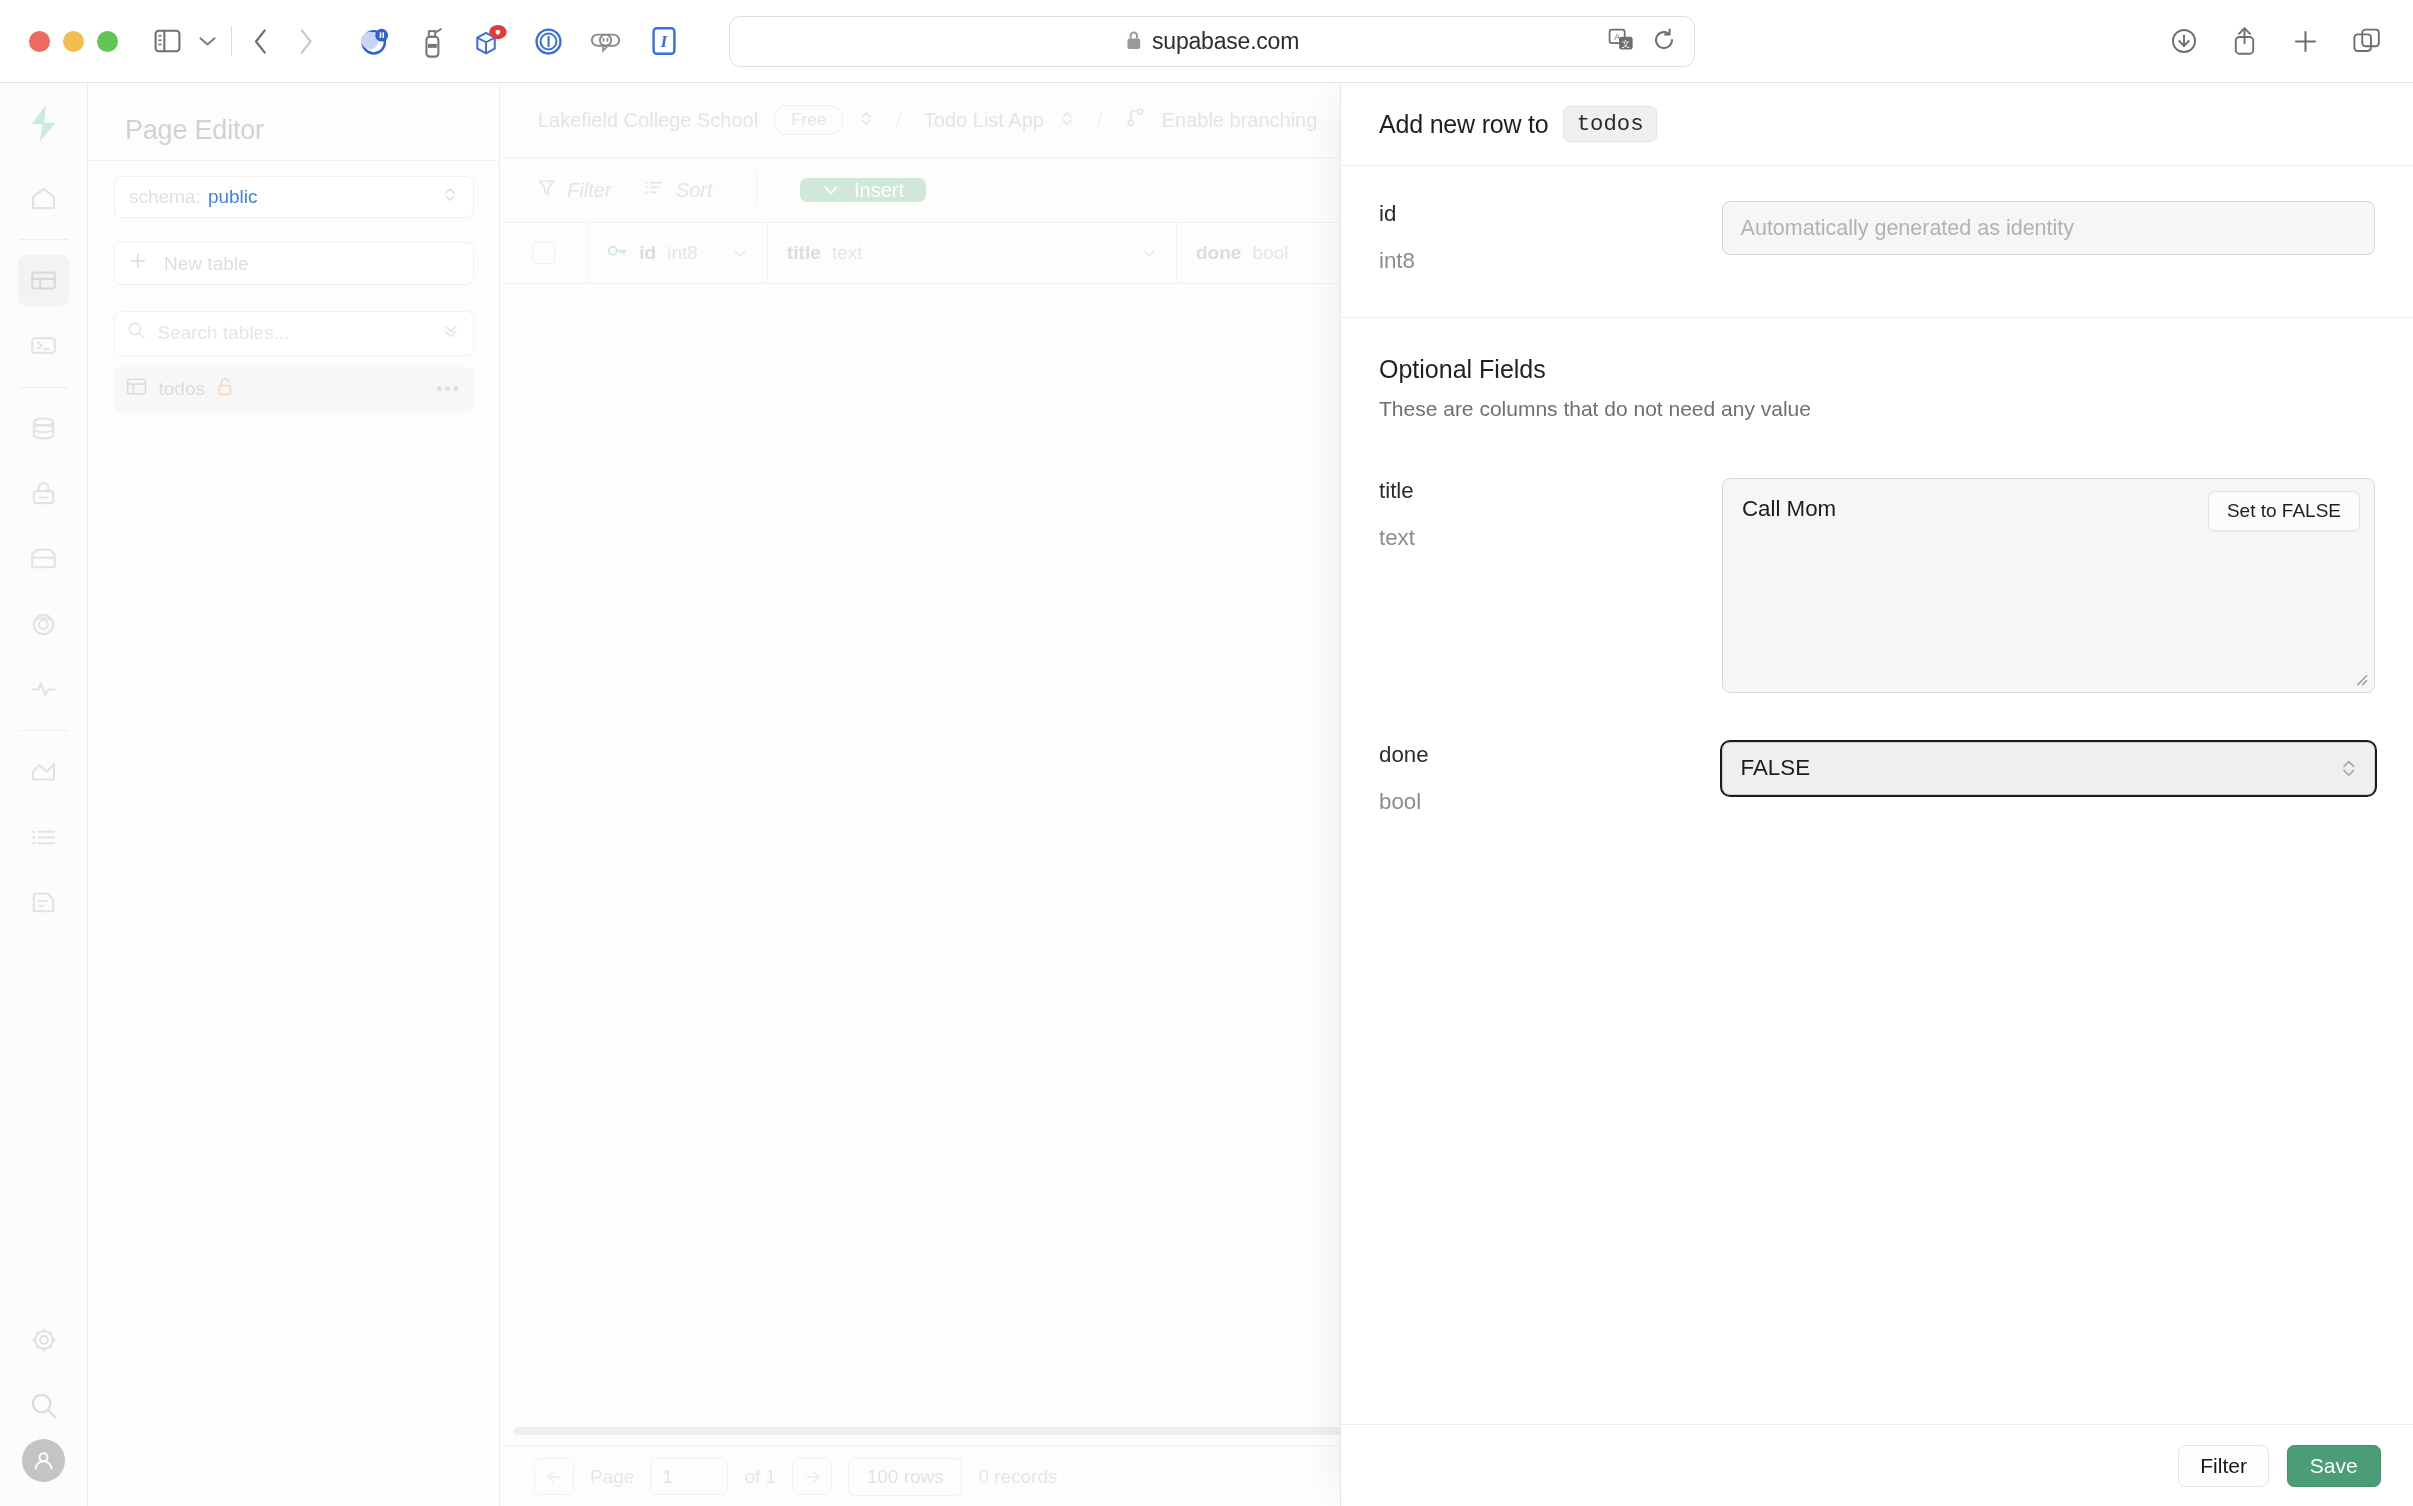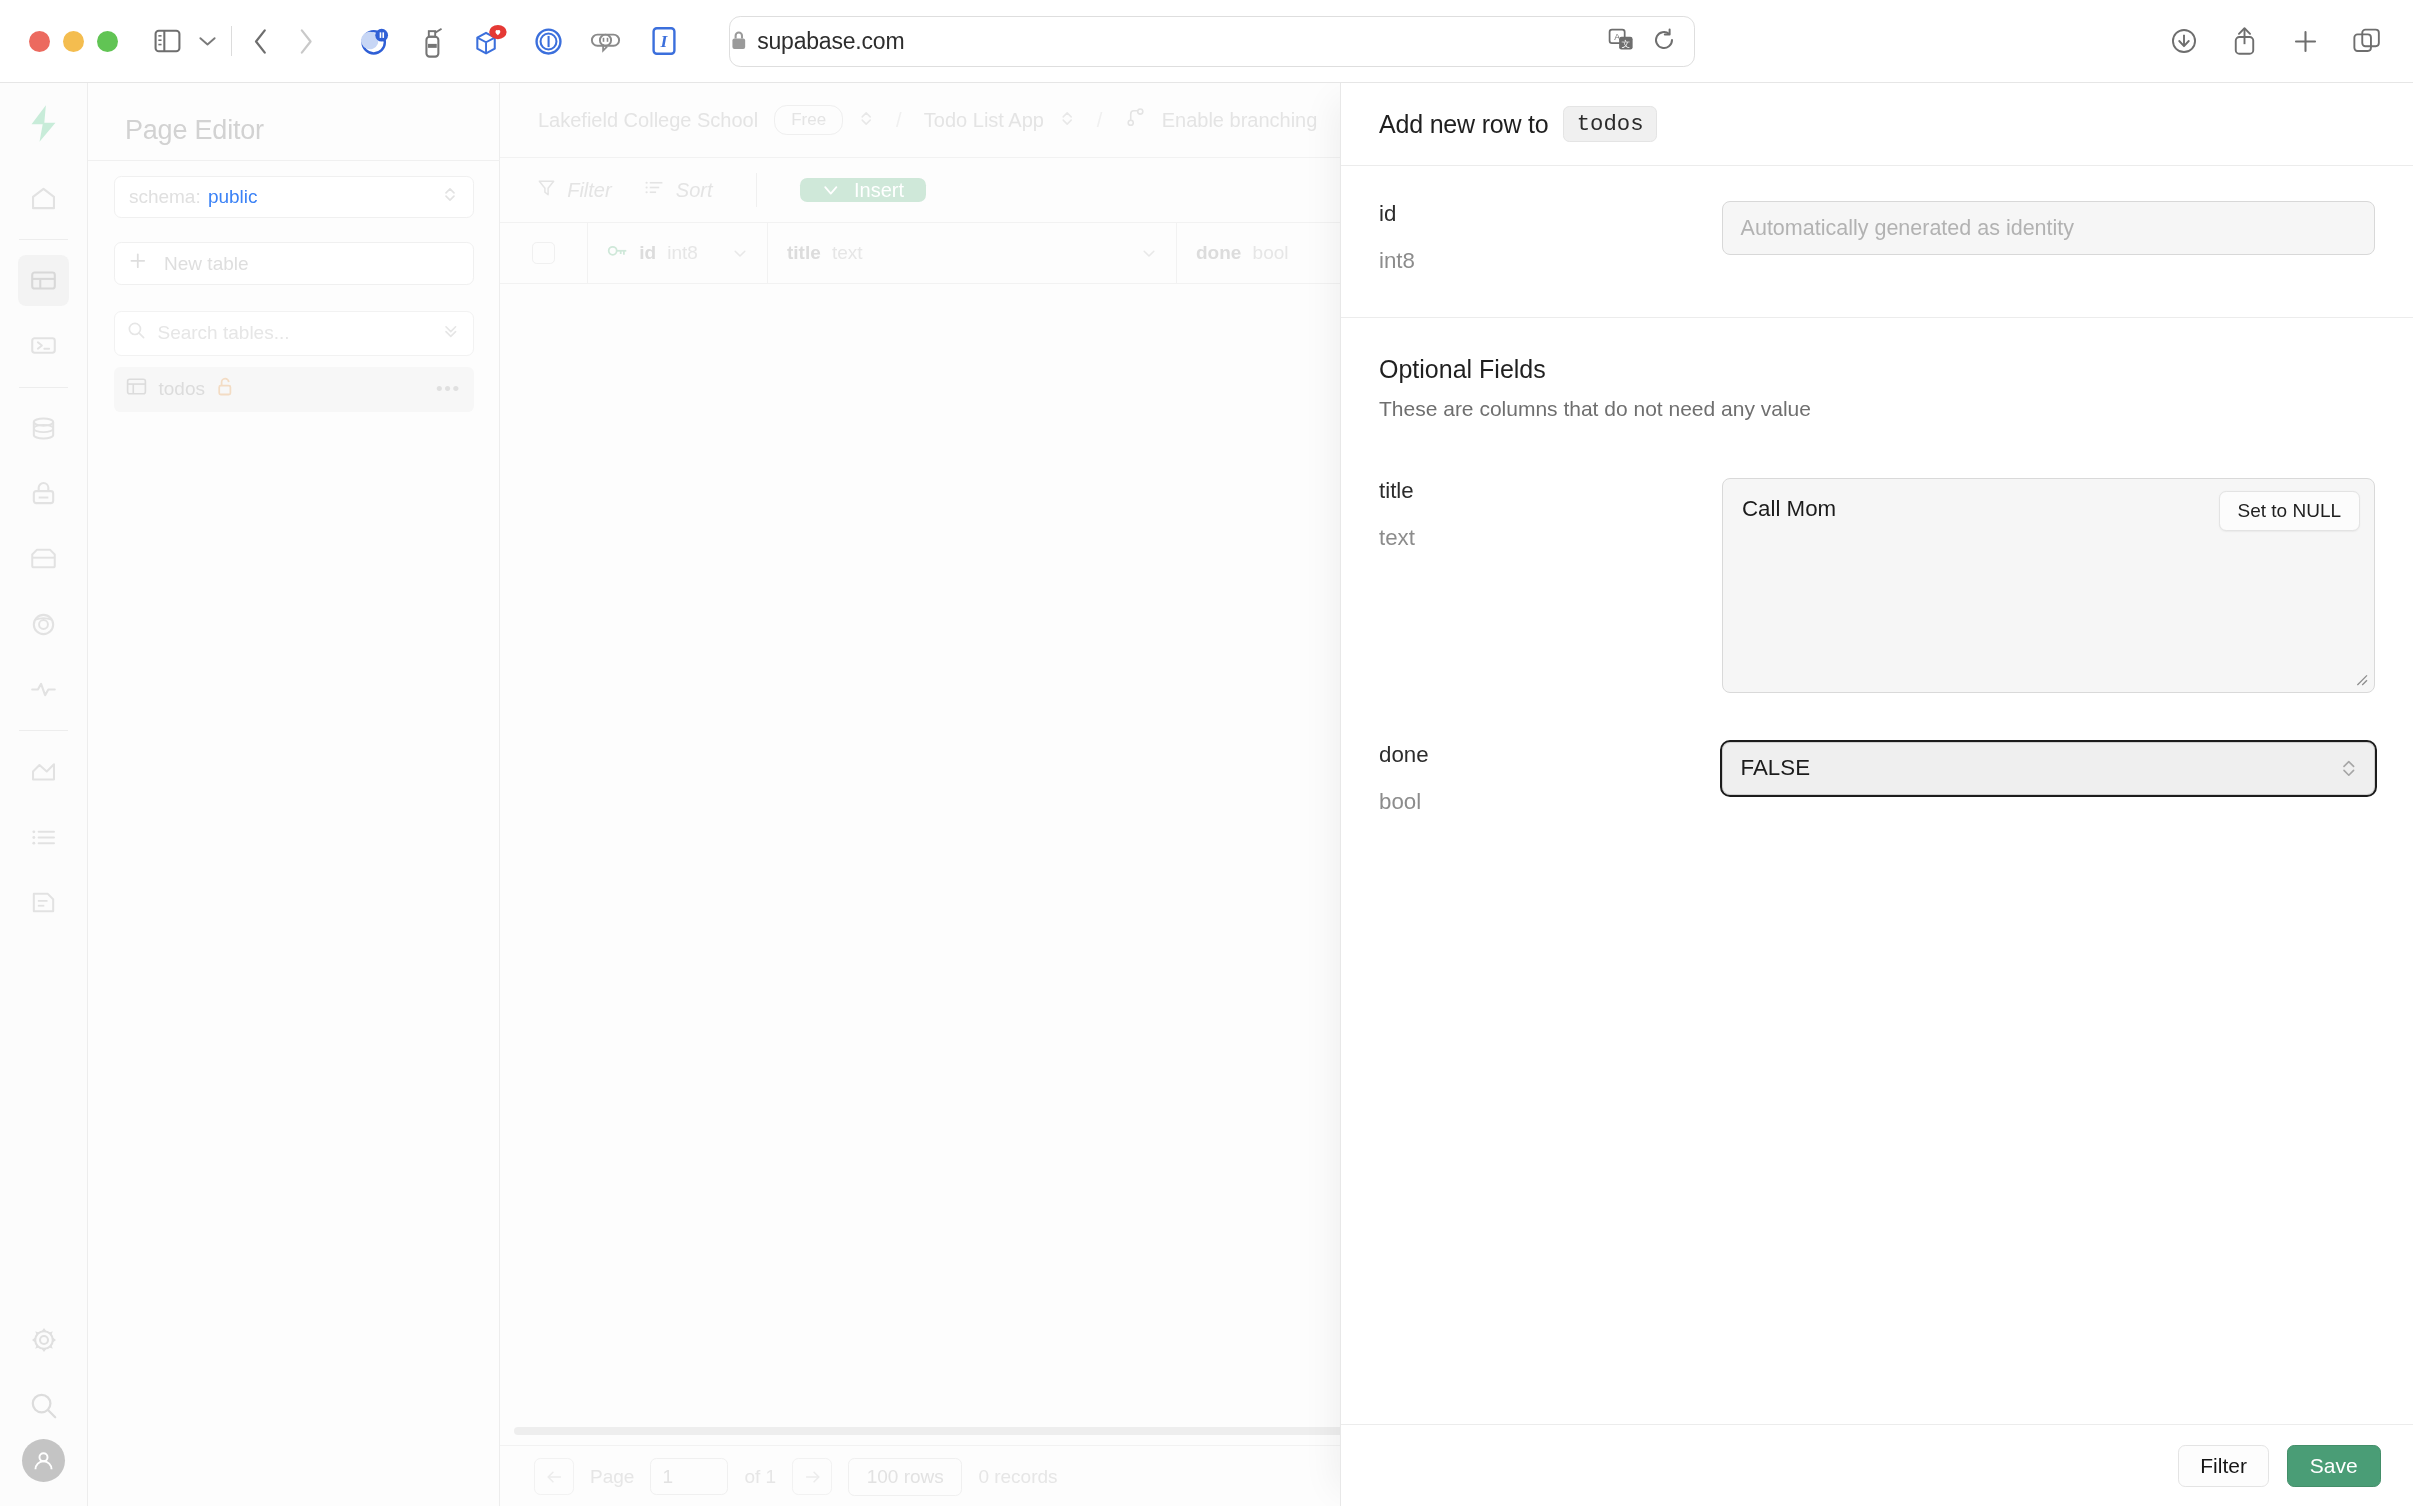--- a/index.html
+++ b/index.html
@@ -28,21 +28,21 @@
   .tb-group { display:flex; align-items:center; }
   .tb-btn {
     width:45px; height:45px; display:flex; align-items:center; justify-content:center;
     color:#6e6e6e;
   }
   .sep { width:0.8px; height:30px; background:#dcdcdc; margin:0 6.4px; }
 
   .urlbar {
     position:absolute; left:729px; top:16px; width:966px; height:51px;
     background:#ffffff; border:0.8px solid #dedede; border-radius:11.2px;
-    display:flex; align-items:center; 
+    display:flex; align-items:center; justify-content:center;
   }
   .url-center { display:flex; align-items:center; gap:9.6px; }
   .url-text { font-size:23px; color:#2d2d2d; letter-spacing:-0.2px; }
   .url-right { position:absolute; right:17.6px; display:flex; align-items:center; gap:17.6px; }
 
   .tb-right { position:absolute; right:24px; display:flex; align-items:center; gap:16px; }
 
   
   .app { position:absolute; left:0; top:83px; width:2413px; height:1424px; background:#fcfcfc; }
 
@@ -708,21 +708,21 @@
         </div>
 
         <div class="fld-block" style="padding-top:57px;">
           <div class="fld-left">
             <div class="fld-name">title</div>
             <div class="fld-type">text</div>
           </div>
           <div class="fld-right">
             <div class="textarea-wrap">
               <div class="ta-value">Call Mom</div>
-              <div class="btn-null">Set to NULL</div>
+              <div class="btn-null">Set to FALSE</div>
               <span class="ta-resize">
                 <svg width="14.4" height="14.4" viewBox="0 0 18 18">
                     <line x1="3" y1="15" x2="15" y2="3" stroke="#8c8c8c" stroke-width="1.6"></line>
                     <line x1="9" y1="15" x2="15" y2="9" stroke="#8c8c8c" stroke-width="1.6"></line>
                   </svg>
               </span>
             </div>
           </div>
         </div>
 

